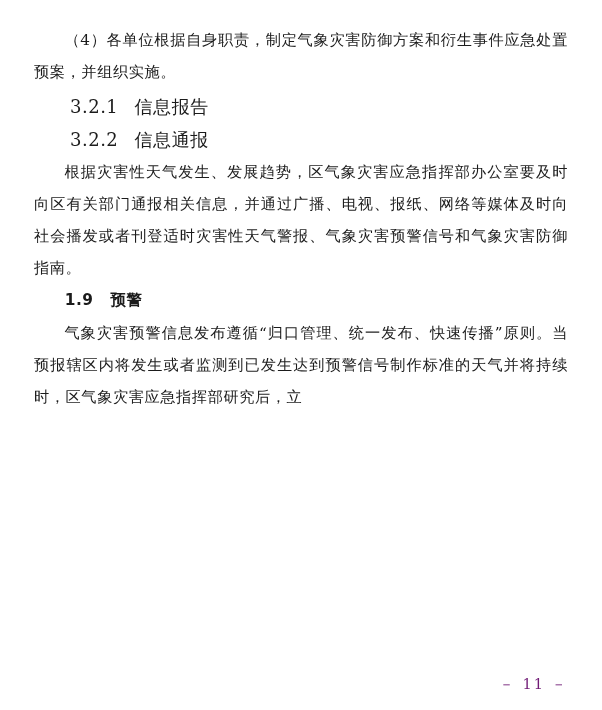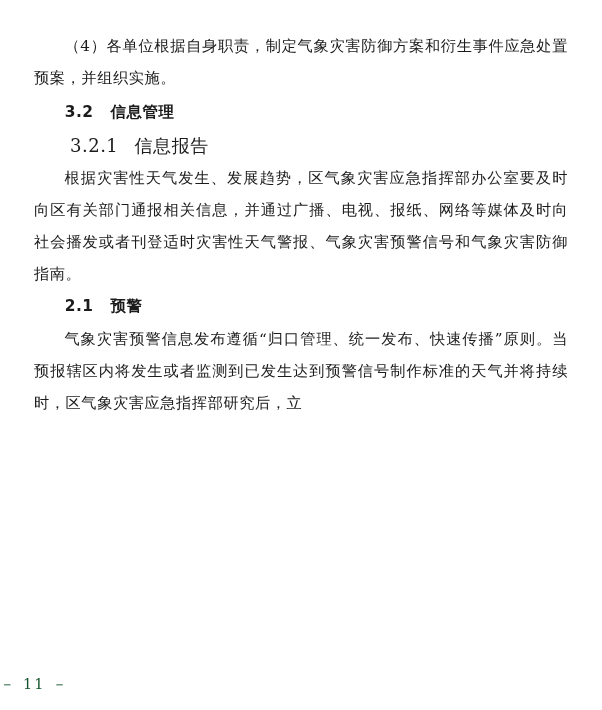--- a/index.html
+++ b/index.html
@@ -12,21 +12,21 @@
     height: 710px;
     font-family: "DejaVu Serif", "Liberation Serif", serif;
     color: #1b1b1b;
     overflow: hidden;
   }
   .page {
     position: relative;
     width: 602px;
     height: 710px;
     box-sizing: border-box;
-    padding: 30px 34px 0 34px;
+    padding: 24px 34px 0 34px;
   }
   .para {
     font-size: 15.2px;
     line-height: 32px;
     text-align: justify;
     text-justify: inter-ideograph;
     margin: 0;
     letter-spacing: 0.6px;
   }
   .para.indent {
@@ -57,51 +57,51 @@
   }
   .h-minor {
     font-family: "DejaVu Serif", "Liberation Serif", serif;
     font-size: 18px;
   }
   .footer {
     position: absolute;
     left: 0;
     right: 34px;
     bottom: 16px;
-    text-align: left;
+    text-align: right;
     font-size: 14.5px;
     letter-spacing: 2px;
-    color: #14532d;
+    color: #701a75;
     font-family: "DejaVu Serif", "Liberation Serif", serif;
   }
   .spacer-2 { height: 2px; }
 </style>
 </head>
 <body>
 
 <div class="page">
 
   <p class="para indent">（4）各单位根据自身职责，制定气象灾害防御方案和衍生事件应急处置预案，并组织实施。</p>
 
   <div class="spacer-2"></div>
 
-  <div class="heading h-major">
-    <span class="num">3.2</span><span class="gap-lg"></span><span>信息管理</span>
-  </div>
 
   <div class="heading h-minor">
     <span class="num">3.2.1</span><span class="gap-sm"></span><span>信息报告</span>
   </div>
 
 
+  <div class="heading h-minor">
+    <span class="num">3.2.2</span><span class="gap-sm"></span><span>信息通报</span>
+  </div>
 
   <p class="para indent">根据灾害性天气发生、发展趋势，区气象灾害应急指挥部办公室要及时向区有关部门通报相关信息，并通过广播、电视、报纸、网络等媒体及时向社会播发或者刊登适时灾害性天气警报、气象灾害预警信号和气象灾害防御指南。</p>
 
   <div class="heading h-major">
-    <span class="num">2.1</span><span class="gap-lg"></span><span>预警</span>
+    <span class="num">1.9</span><span class="gap-lg"></span><span>预警</span>
   </div>
 
 
 
 
   <p class="para indent">气象灾害预警信息发布遵循“归口管理、统一发布、快速传播”原则。当预报辖区内将发生或者监测到已发生达到预警信号制作标准的天气并将持续时，区气象灾害应急指挥部研究后，立</p>
 
   <div class="footer">－ 11 －</div>
 
 </div>

